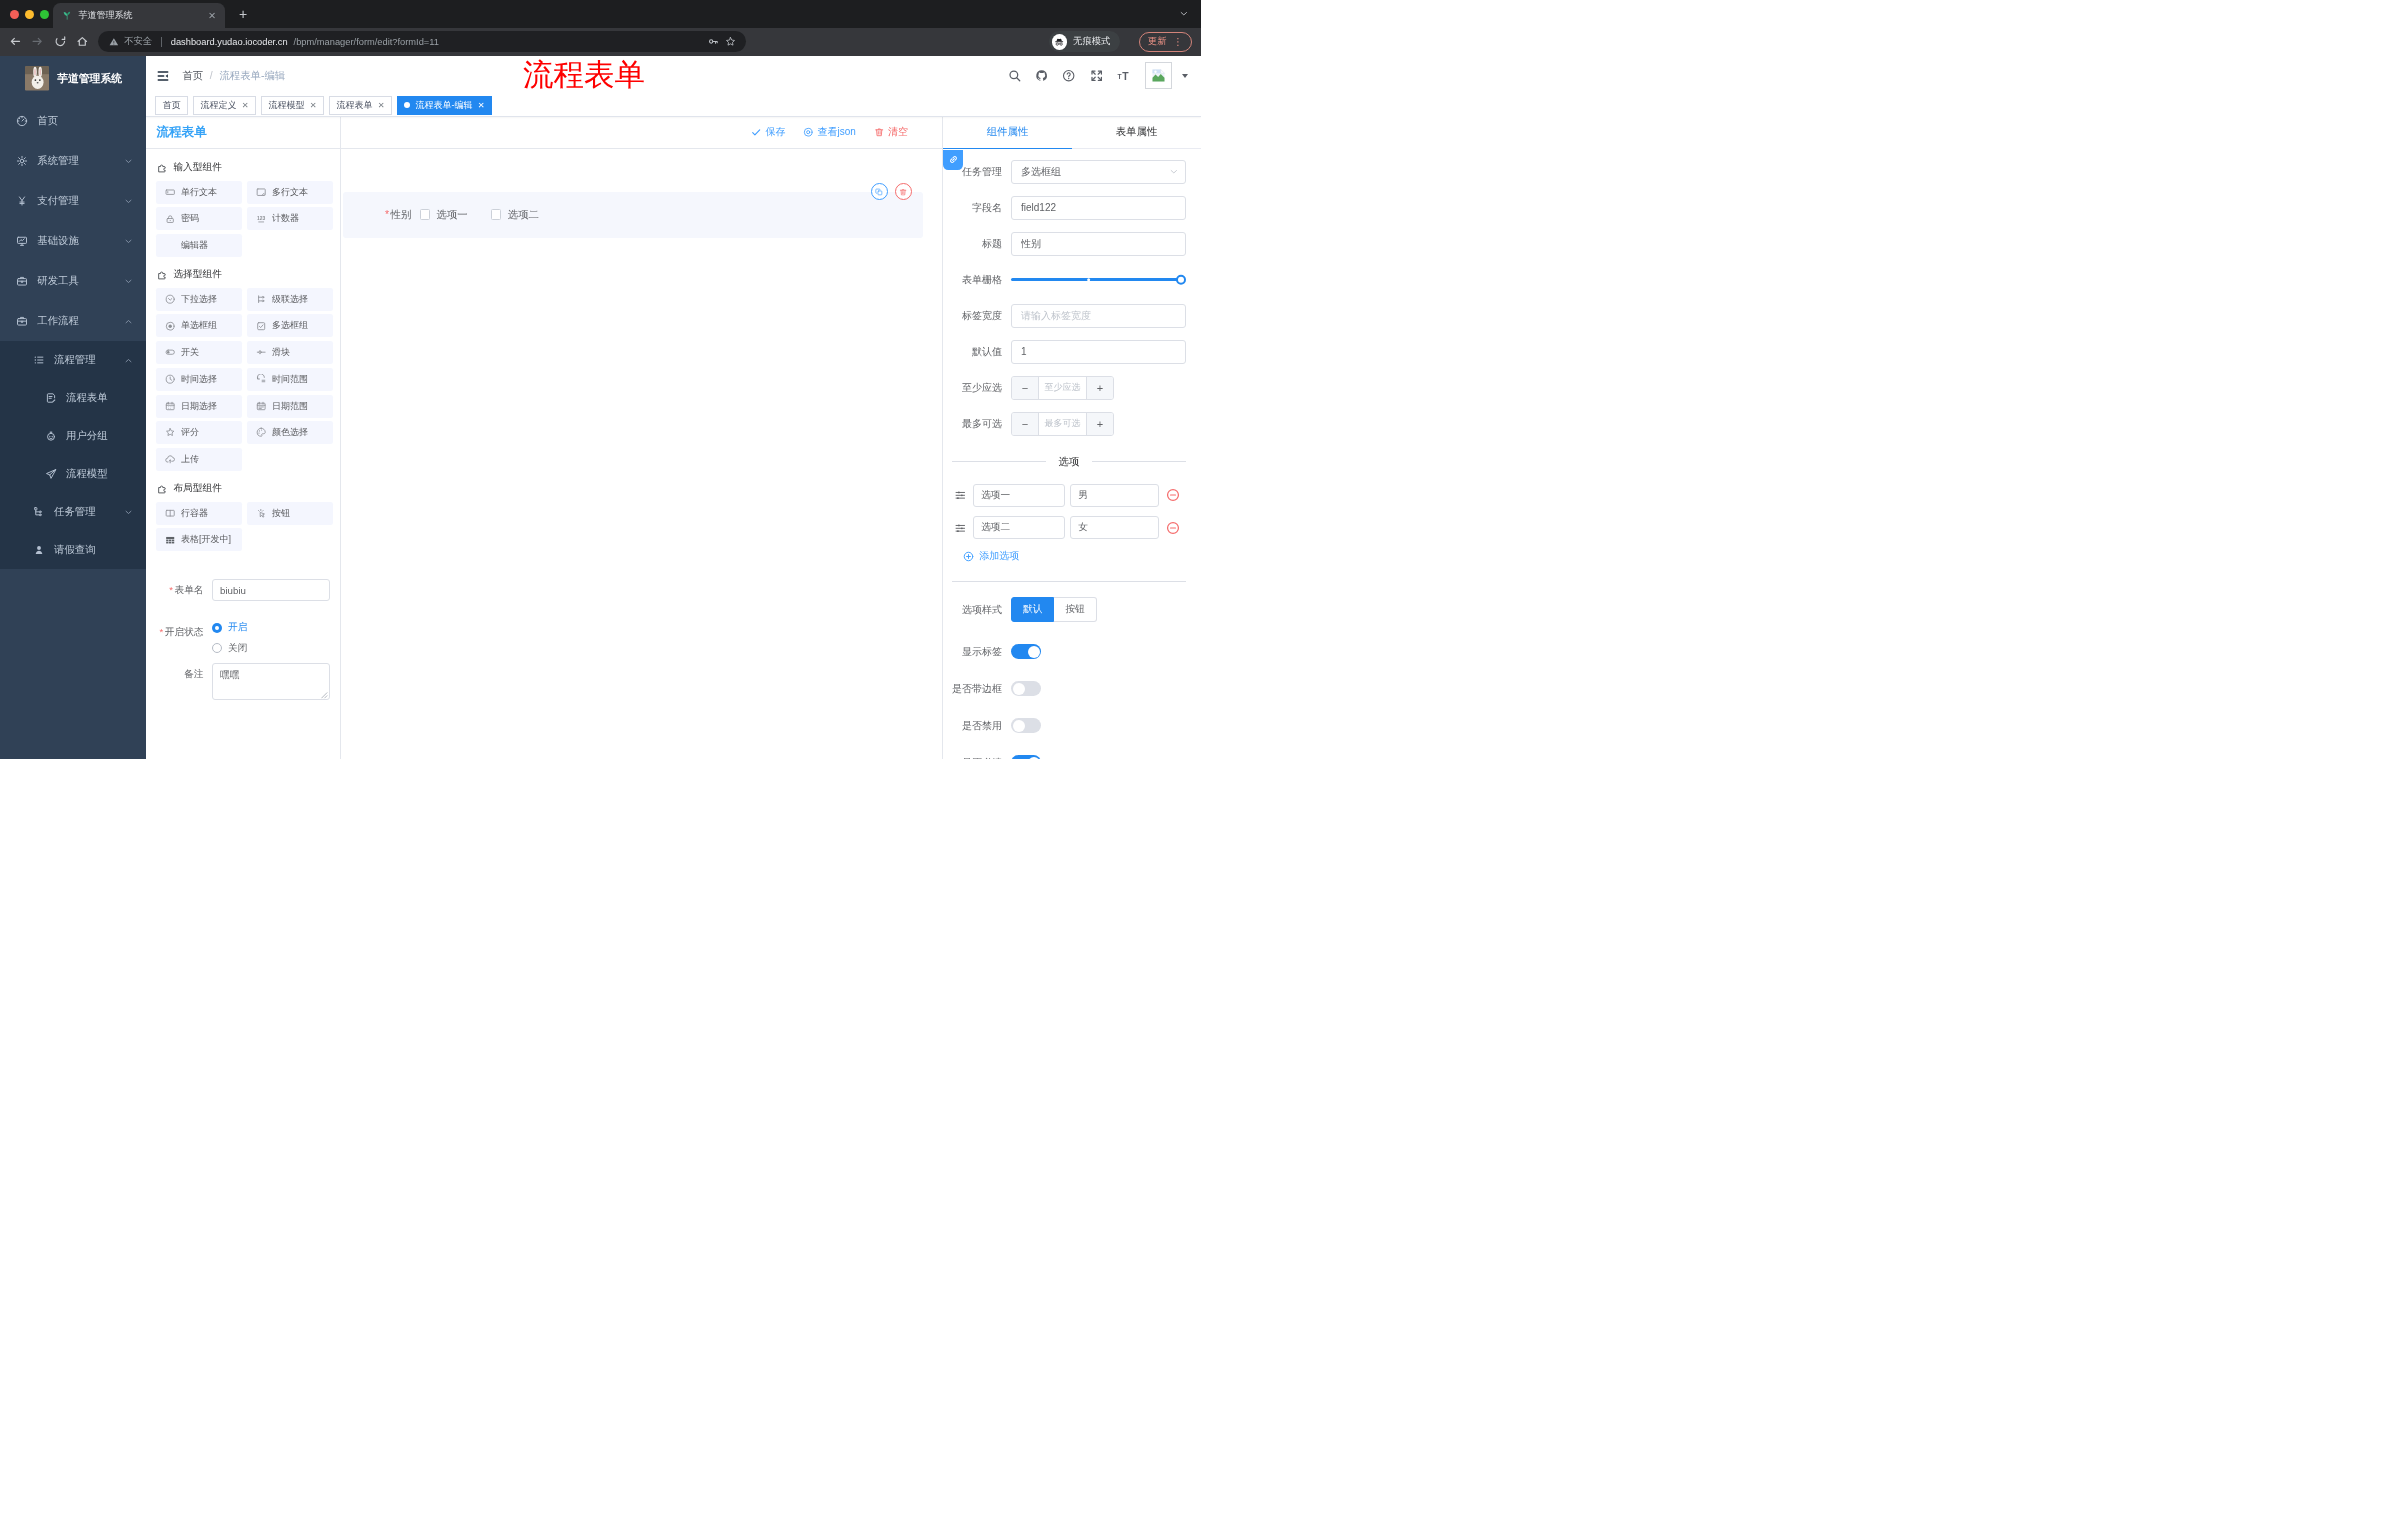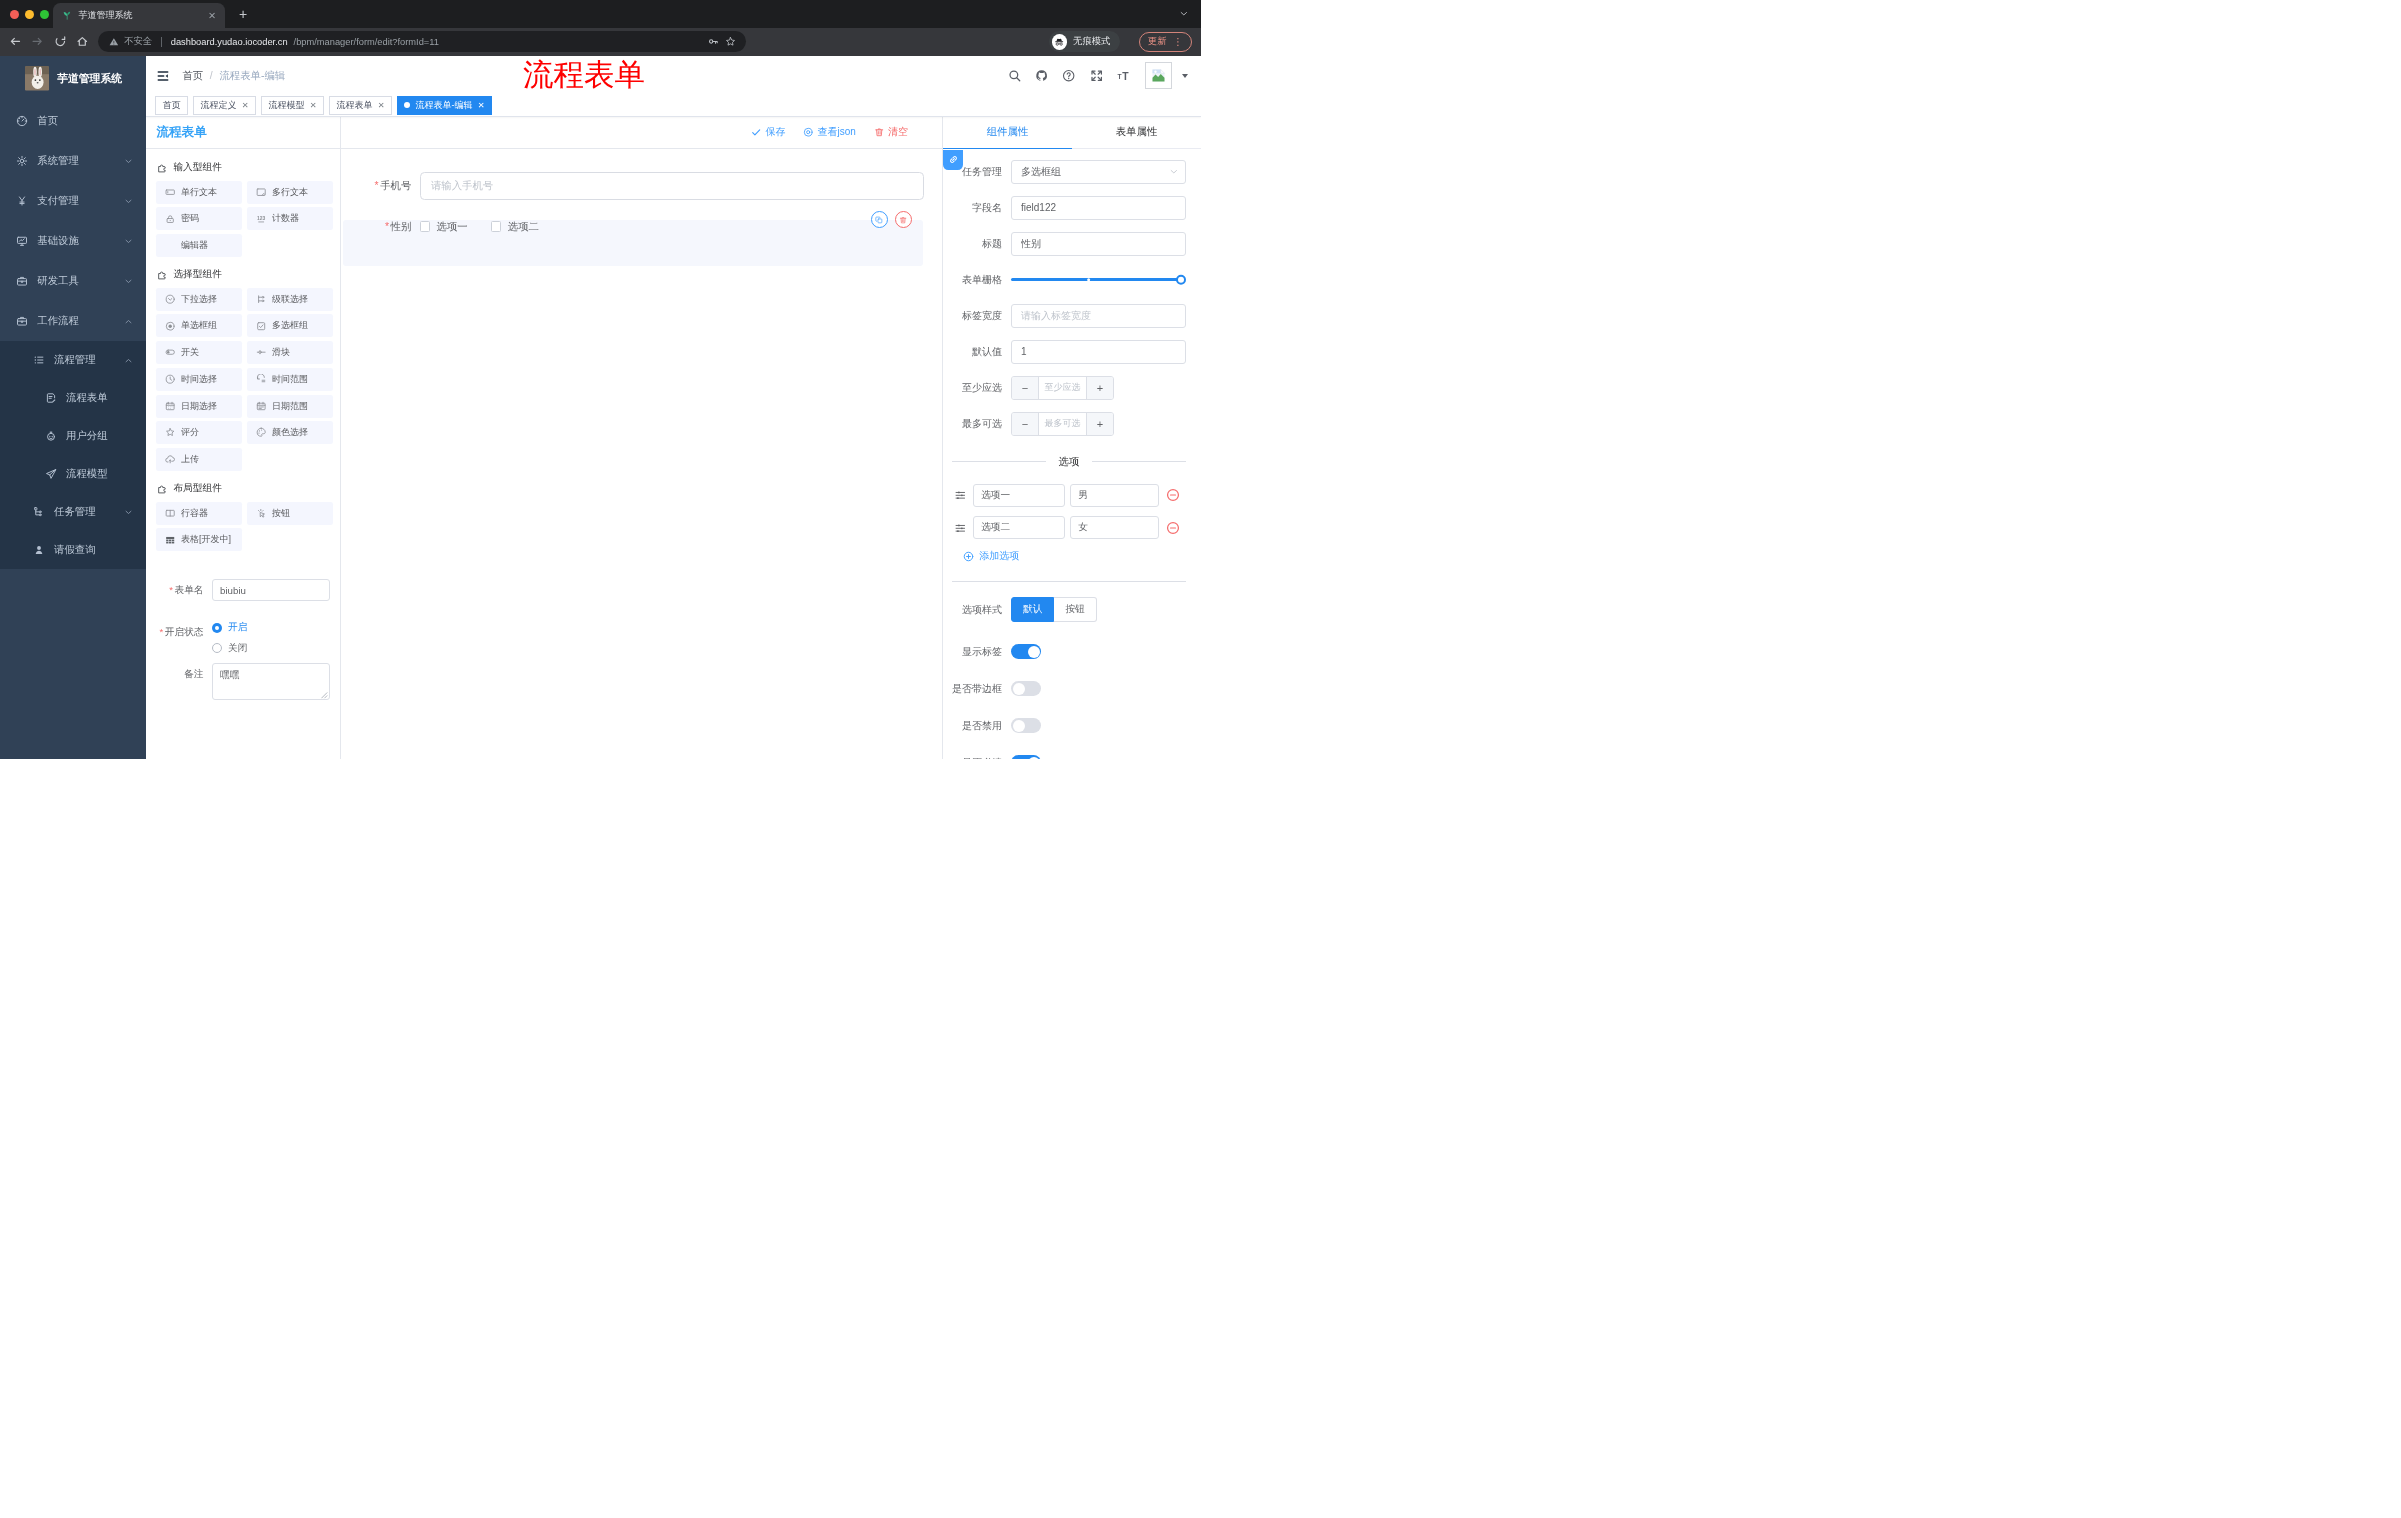--- a/index.html
+++ b/index.html
@@ -124,21 +124,21 @@
   .cv-a .ai { width:10.4px; height:10.4px; }
   .cv-blue { color:#409eff; } .cv-red { color:#f56c6c; }
   .cv-body { flex:1; padding:23px 9.7px 0 1.5px; position:relative; }
   .frow { display:flex; align-items:center; }
   .flab { width:77px; flex:none; text-align:right; padding-right:8.2px; font-size:10.4px; color:#606266; white-space:nowrap; }
   .fctl { flex:1; min-width:0; margin-right:8.2px; }
   .finput { width:100%; height:28px; border:0.7px solid #d9dce3; border-radius:4.5px; padding:0 10.4px;
     font-size:10.4px; color:#606266; background:#fff; }
   .finput::placeholder, .lin::placeholder, .opin::placeholder, .rin::placeholder { color:#bfc4cc; }
   .selblock { margin-top:20px; margin-right:9.7px; background:#f5f7fd; border-radius:3px; height:46px;
-    display:flex; align-items:flex-start; position:relative; cursor:pointer; }
+    display:flex; align-items:center; position:relative; cursor:pointer; }
   .cbgroup { display:flex; align-items:center; font-size:10.4px; color:#606266; }
   .cbitem { display:flex; align-items:center; gap:6.7px; margin-right:23px; }
   .cbox { width:10.4px; height:10.4px; border:0.7px solid #ccd1d9; border-radius:1.5px; background:#fff; flex:none; }
   .itool { position:absolute; top:-8.2px; width:17px; height:17px; border-radius:50%; background:#fff;
     display:grid; place-items:center; cursor:pointer; z-index:2; }
   .itool svg { width:8.2px; height:8.2px; }
   .it-copy { right:35px; border:0.7px solid #409eff; color:#409eff; }
   .it-del { right:11px; border:0.7px solid #f56c6c; color:#f56c6c; }
 
   
@@ -844,26 +844,20 @@
             <span class="ai">
                 <svg viewBox="0 0 16 16" width="100%" height="100%" fill="none" stroke="currentColor" stroke-width="1.3" stroke-linecap="round" stroke-linejoin="round">
                   <path d="M2.6 4.4h10.8M6.4 4.4V3h3.2v1.4M4 4.4l.7 9h6.6l.7-9"></path>
                   <path d="M6.6 7v4M9.4 7v4"></path>
                 </svg>
               </span>
             <span>清空</span>
           </span>
         </div>
         <div class="cv-body">
-          <div class="frow">
-            <span class="flab"><span class="star">*</span><span>手机号</span></span>
-            <span class="fctl">
-              <input class="finput" placeholder="请输入手机号" style="">
-            </span>
-          </div>
           <div class="selblock">
             <span class="itool it-copy">
                 <span>
                   <svg viewBox="0 0 16 16" width="100%" height="100%" fill="none" stroke="currentColor" stroke-width="1.3" stroke-linecap="round" stroke-linejoin="round">
                     <rect x="5.8" y="5.8" width="7.6" height="7.6" rx="1.4"></rect>
                     <path d="M3.4 10.2h-.5a1.3 1.3 0 01-1.3-1.3V3.4a1.3 1.3 0 011.3-1.3h5.5a1.3 1.3 0 011.3 1.3v.5"></path>
                   </svg>
                 </span>
               </span>
             <span class="itool it-del">

